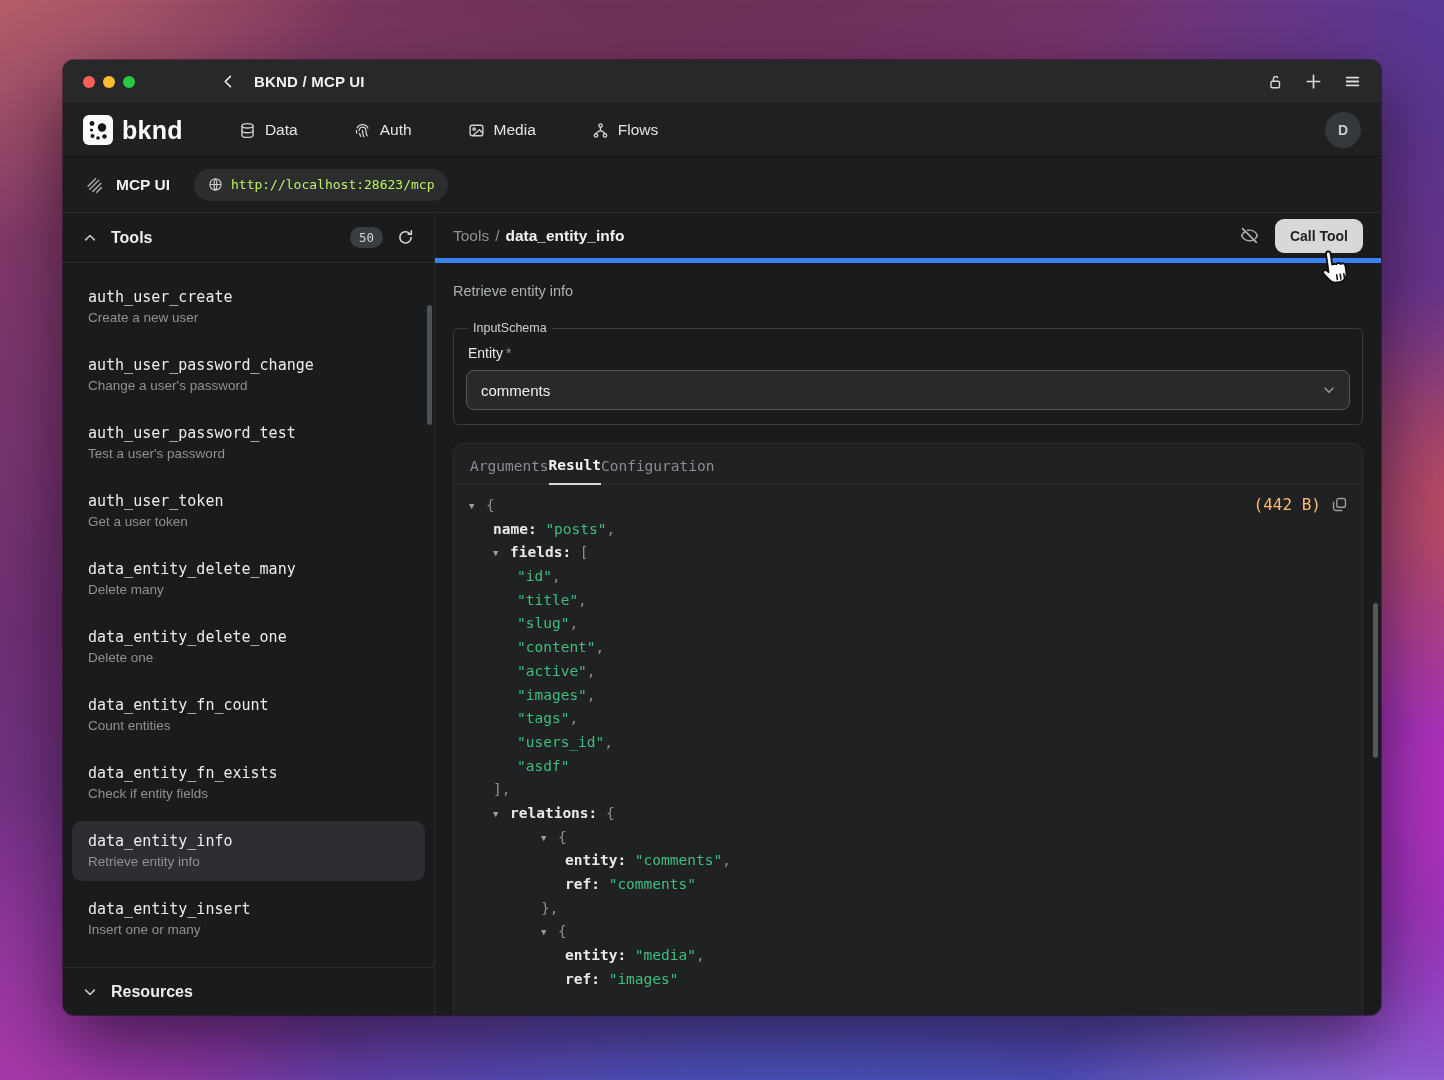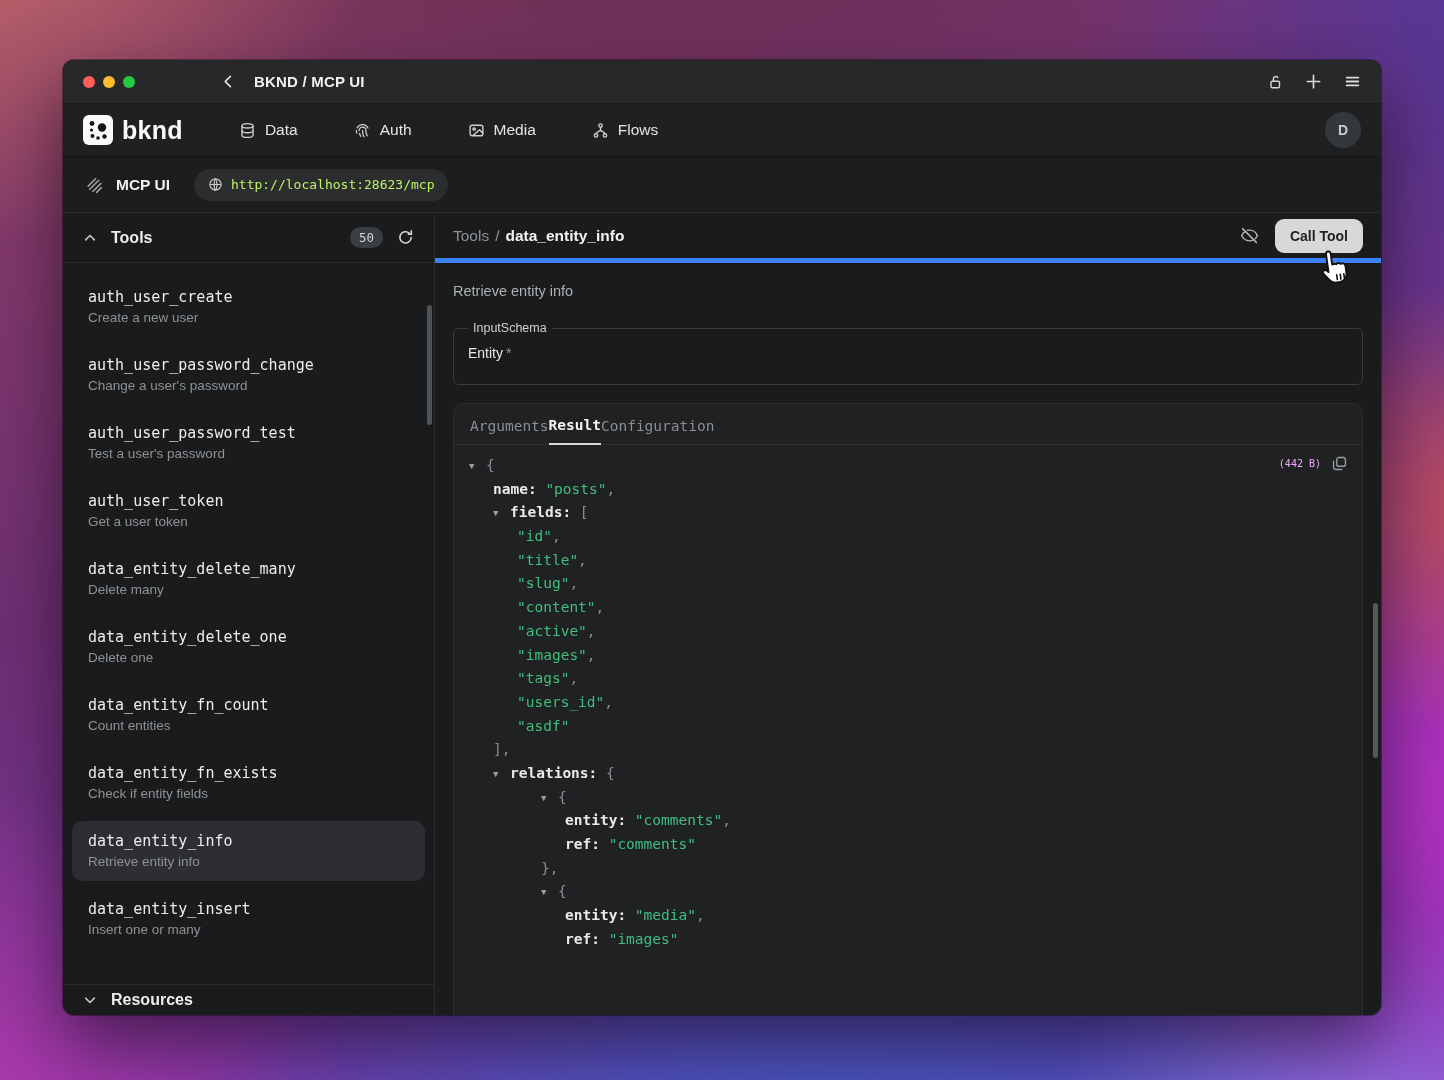--- a/index.html
+++ b/index.html
@@ -56,21 +56,21 @@
   .side-head .sec-label { font-size:16px; font-weight:bold; margin-left:14px; }
   .side-head .spacer, .main-head .spacer { flex:1; }
   .badge { font-family:"DejaVu Sans Mono", monospace; font-size:12.5px; background:#3b3e41; color:#d2d4d6;
            border-radius:11px; padding:3px 9px; }
   .side-head .icon-btn { margin-left:14px; color:#d2d4d6; }
   .tools-list { flex:1; overflow:hidden; padding:14px 9px 0 9px; }
   .tool-item { padding:10px 16px; border-radius:10px; margin-bottom:8px; cursor:pointer; }
   .tool-item.selected { background:#2c2e31; }
   .tool-name { font-family:"DejaVu Sans Mono", monospace; font-size:15px; color:#eceded; line-height:20px; }
   .tool-desc { font-size:13.5px; color:#8f9295; line-height:18px; margin-top:2px; }
-  .side-foot { height:31px; border-top:1px solid #2a2c2e; display:flex; align-items:center; padding:0 20px; flex:0 0 auto; }
+  .side-foot { height:48px; border-top:1px solid #2a2c2e; display:flex; align-items:center; padding:0 20px; flex:0 0 auto; }
   .side-foot .sec-label { font-size:16px; font-weight:bold; margin-left:14px; }
   .chev { color:#c6c8ca; }
   .side-scroll { position:absolute; right:2px; top:92px; width:5px; height:120px; background:#505356; border-radius:3px; }
   .main-scroll { position:absolute; right:3px; top:390px; width:5px; height:155px; background:#56595c; border-radius:3px; z-index:5; }
   
   .main-head { height:50px; display:flex; align-items:center; padding:0 18px; border-bottom:5px solid #3b82f6; flex:0 0 auto; }
   .crumb { font-size:15.5px; color:#8f9295; }
   .crumb .sep { margin:0 6px; }
   .crumb .current { color:#f2f3f4; font-weight:bold; }
   .main-head .icon-btn { color:#b3b6b8; margin-right:16px; }
@@ -91,21 +91,21 @@
   .tab { font-family:"DejaVu Sans Mono", monospace; font-size:14.5px; color:#8b8e92; padding:13px 0 10px;
          background:none; border:none; cursor:pointer; }
   .tab.active { color:#f2f3f4; font-weight:bold; border-bottom:2px solid #d8d9da; margin-bottom:-1px; }
   .json-area { position:relative; flex:1; padding-top:9px; font-family:"DejaVu Sans Mono", monospace; overflow:hidden; }
   .json-line { height:23.7px; line-height:23.7px; font-size:14.5px; white-space:pre; }
   .marker { display:inline-block; width:17px; font-size:9px; color:#9b9ea1; vertical-align:1px; cursor:pointer; }
   .tk-key { color:#e9eaeb; font-weight:bold; }
   .tk-str { color:#3fbf7f; }
   .tk-pun { color:#8b8e92; }
   .size-note { position:absolute; top:10px; right:14px; display:flex; align-items:center; gap:10px;
-               font-size:10px; color:#f0abfc; }
+               font-size:16px; color:#fdba74; }
   .size-note .icon-btn { color:#9b9ea1; }
   
   .cursor { position:absolute; left:1249px; top:184px; z-index:20; pointer-events:none; transform:rotate(-8deg); }
 </style>
 </head>
 <body>
 
 <div class="window">
 
   <div class="titlebar">
@@ -289,20 +289,26 @@
         </button>
         <button class="call-btn">Call Tool</button>
       </div>
 
       <div class="tool-sub">Retrieve entity info</div>
 
       <fieldset class="schema">
         <legend>InputSchema</legend>
         <div class="field-label">
           <span>Entity</span><span class="req">*</span>
+        </div>
+        <div class="select">
+          <span>comments</span>
+          <svg width="14" height="14" viewBox="0 0 16 16" fill="none" stroke="currentColor" stroke-width="1.7" stroke-linecap="round" stroke-linejoin="round">
+              <path d="M3.5 6 8 10.5 12.5 6"></path>
+            </svg>
         </div>
       </fieldset>
 
       <div class="panel">
         <div class="tabs">
           <button class="tab">Arguments</button>
           <button class="tab active">Result</button>
           <button class="tab">Configuration</button>
         </div>
         <div class="json-area">

